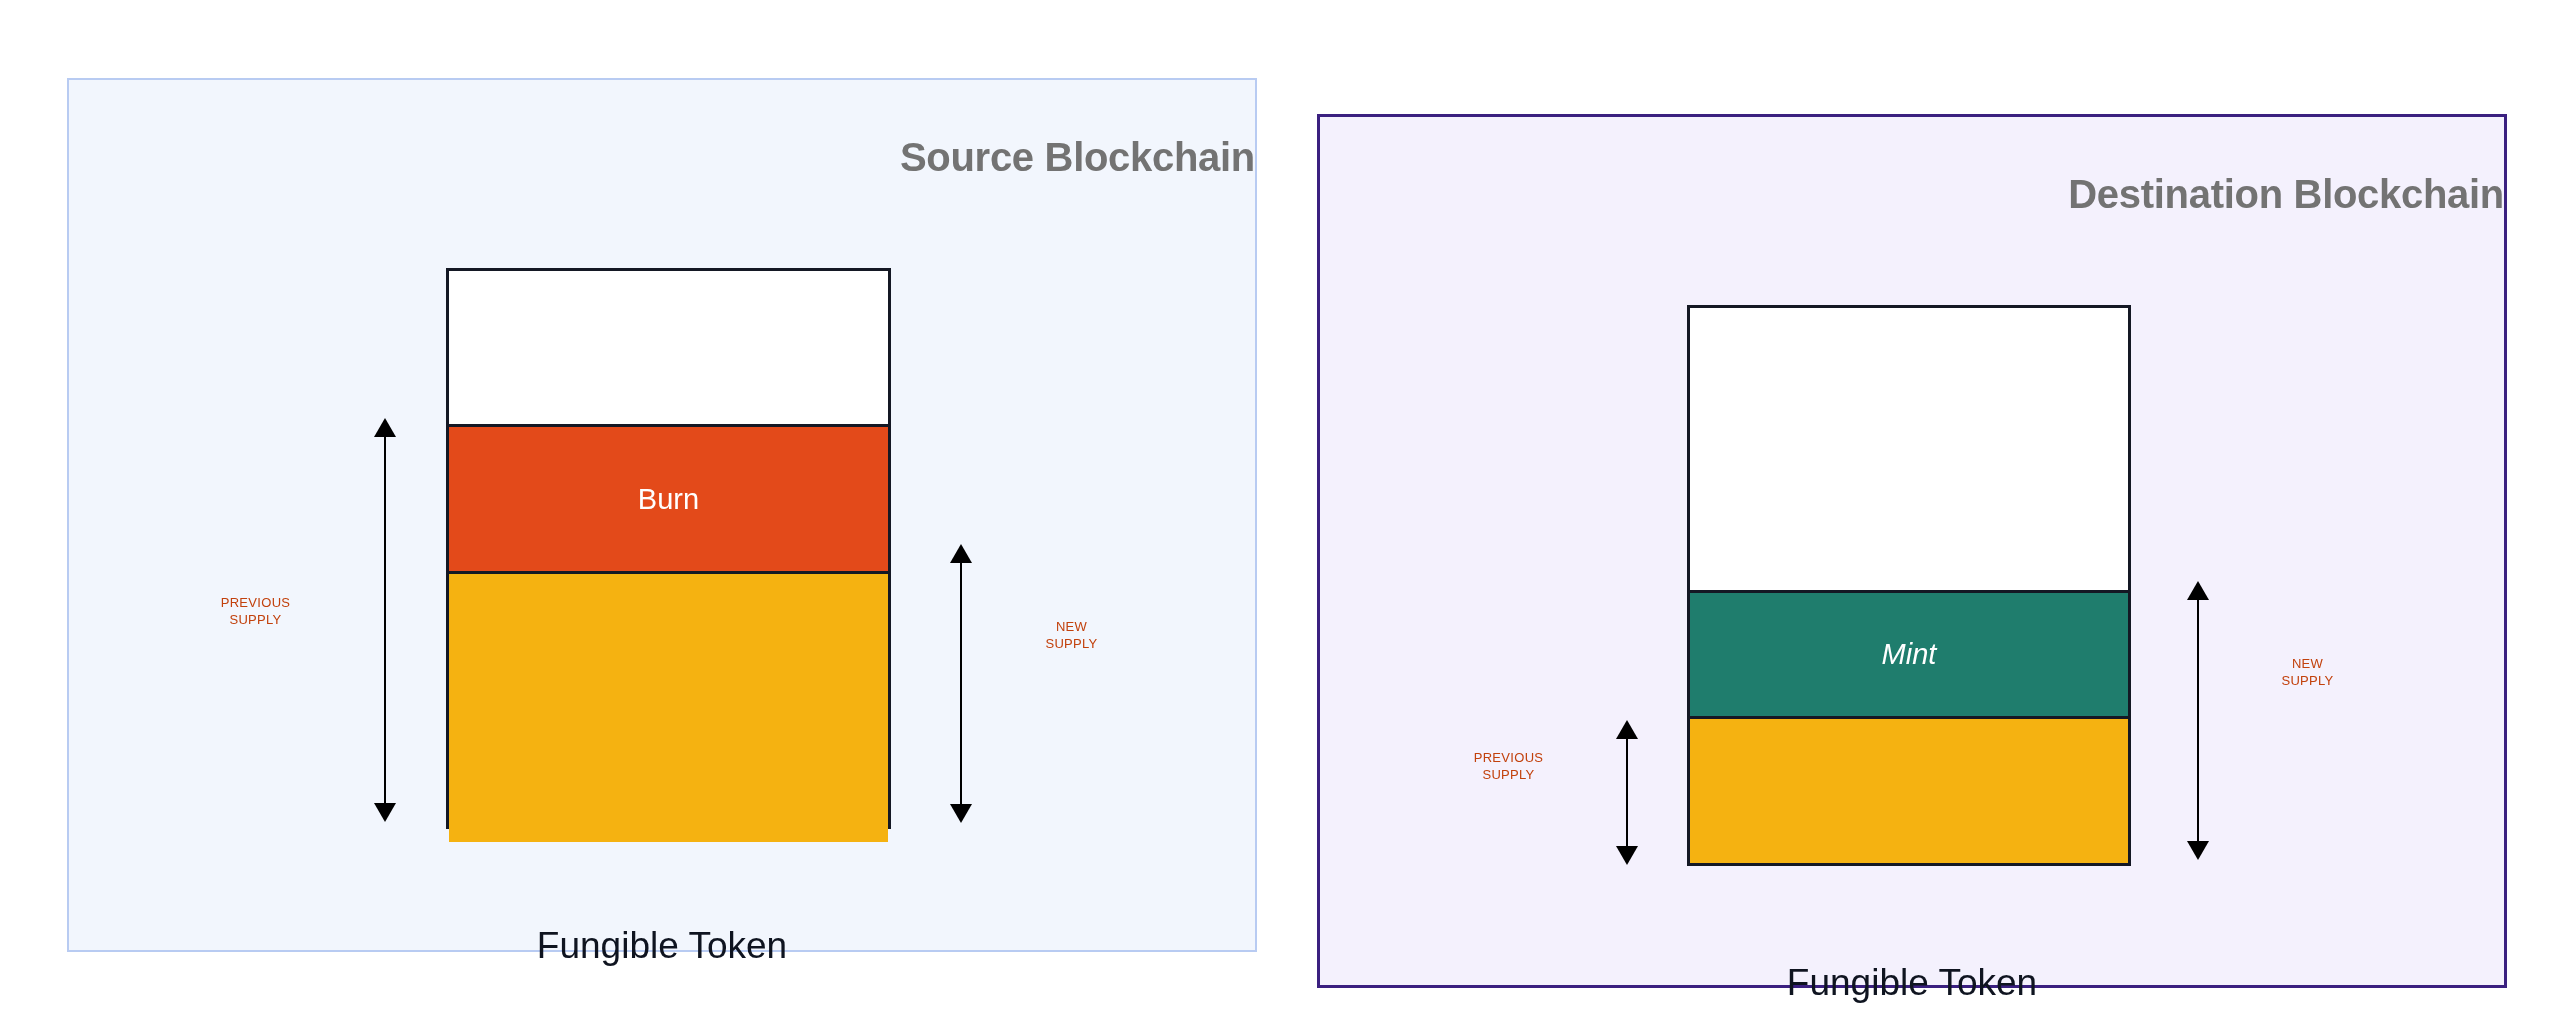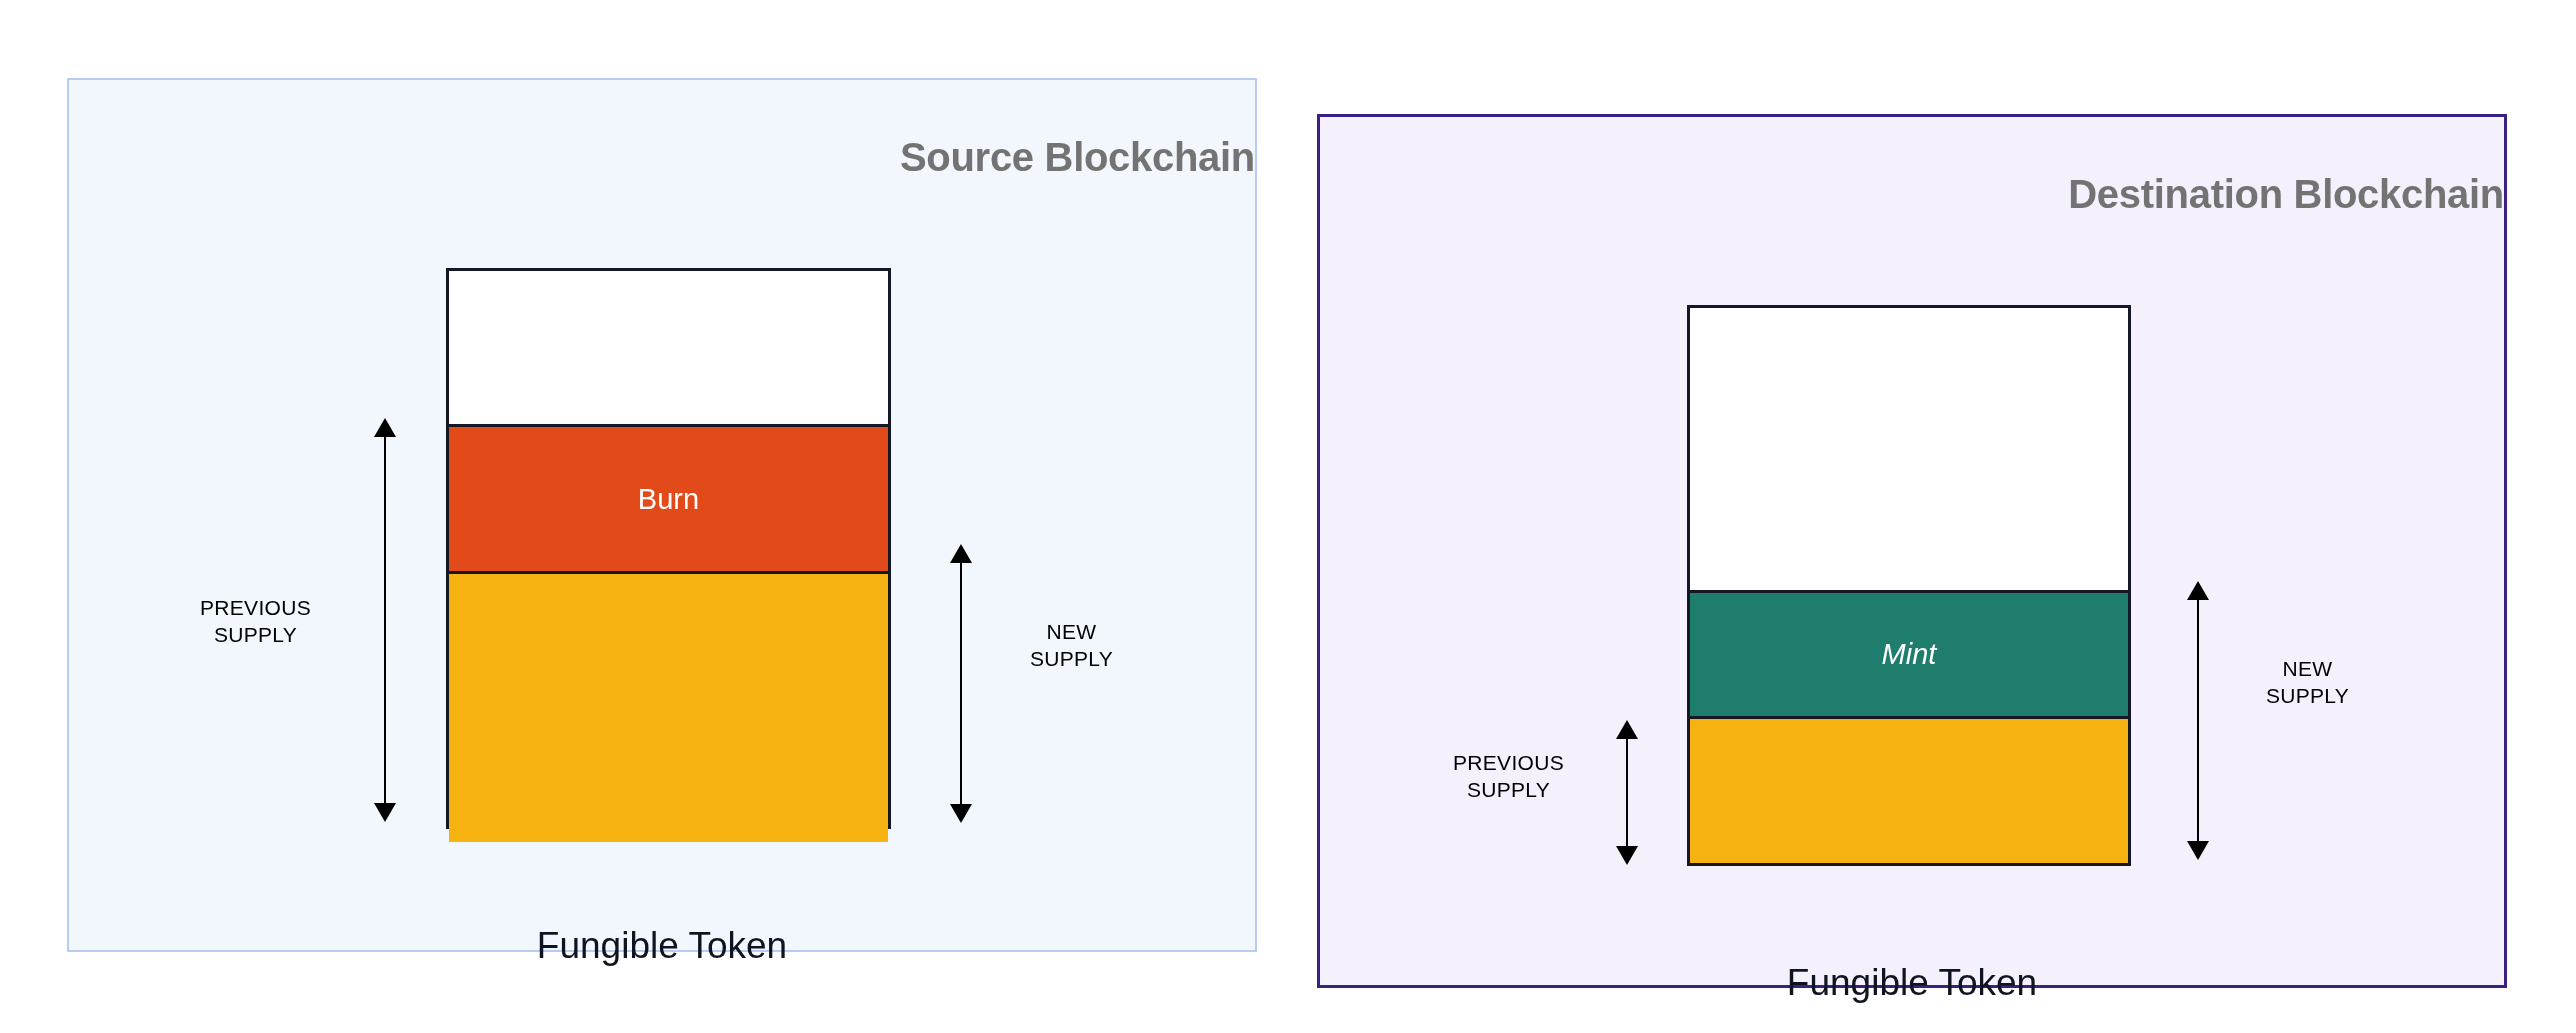--- a/index.html
+++ b/index.html
@@ -129,23 +129,23 @@
     top: 0;
     border-bottom: 19.6px solid #000000;
   }
   .measure .head.down {
     bottom: 0;
     border-top: 19.6px solid #000000;
   }
 
   .measure-label {
     position: absolute;
-    font-size: 21px;
+    font-size: 13px;
     line-height: 1.28;
-    color: #000000;
+    color: #c2410c;
     text-align: center;
     letter-spacing: 0.3px;
     white-space: pre-line;
     width: 157px;
   }
 </style>
 </head>
 <body>
 
 <div id="stage">

